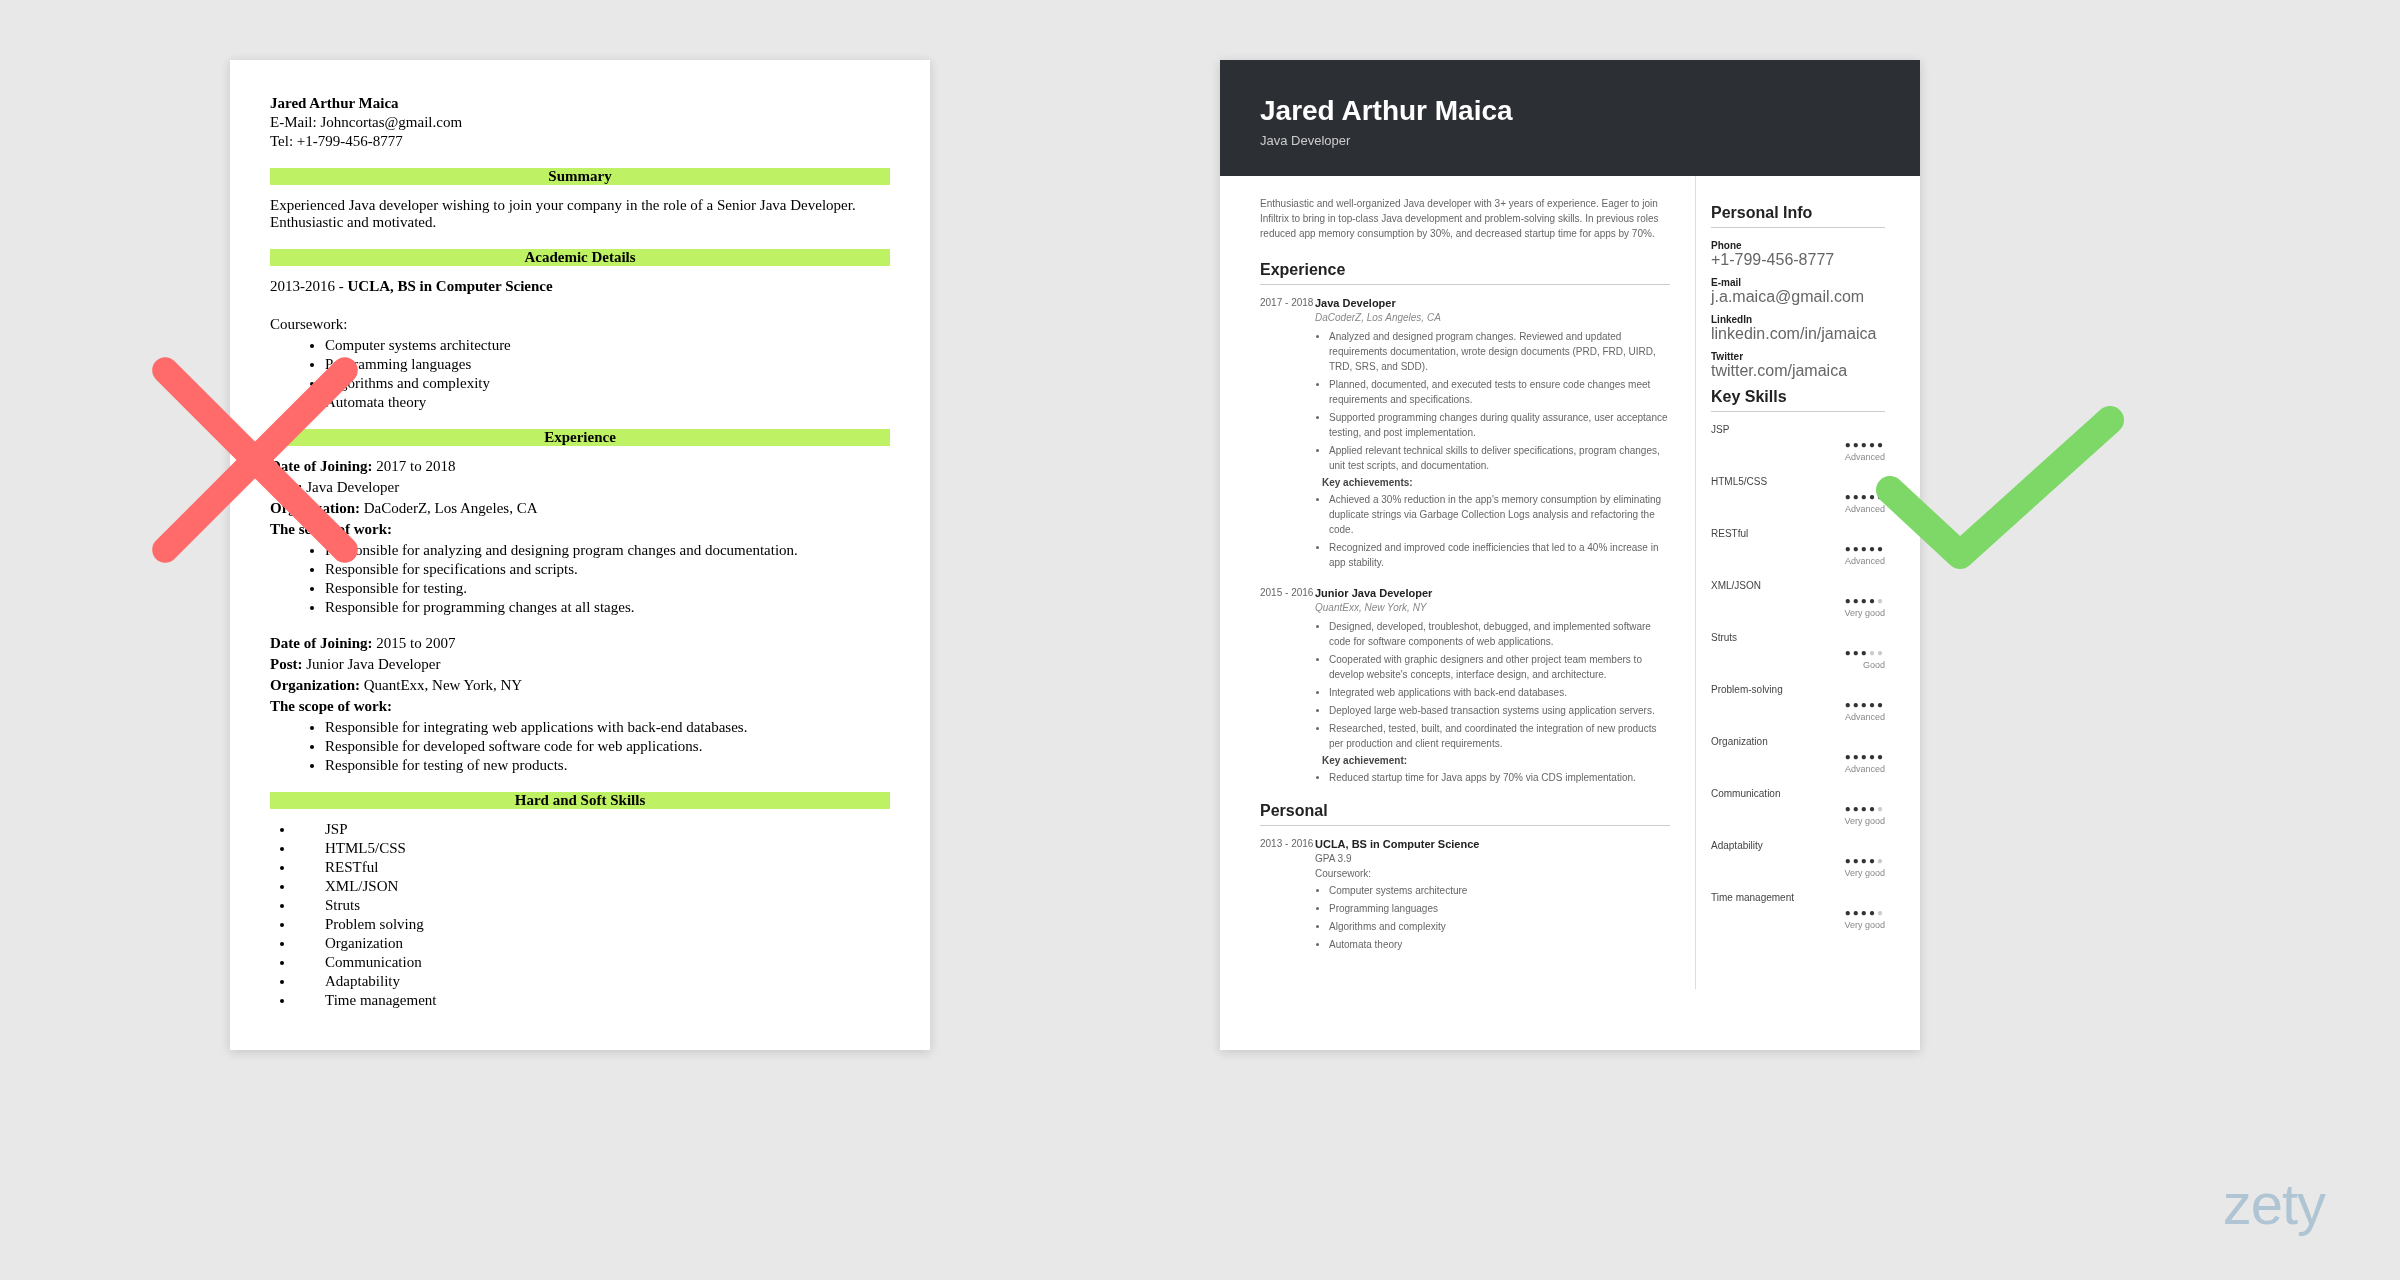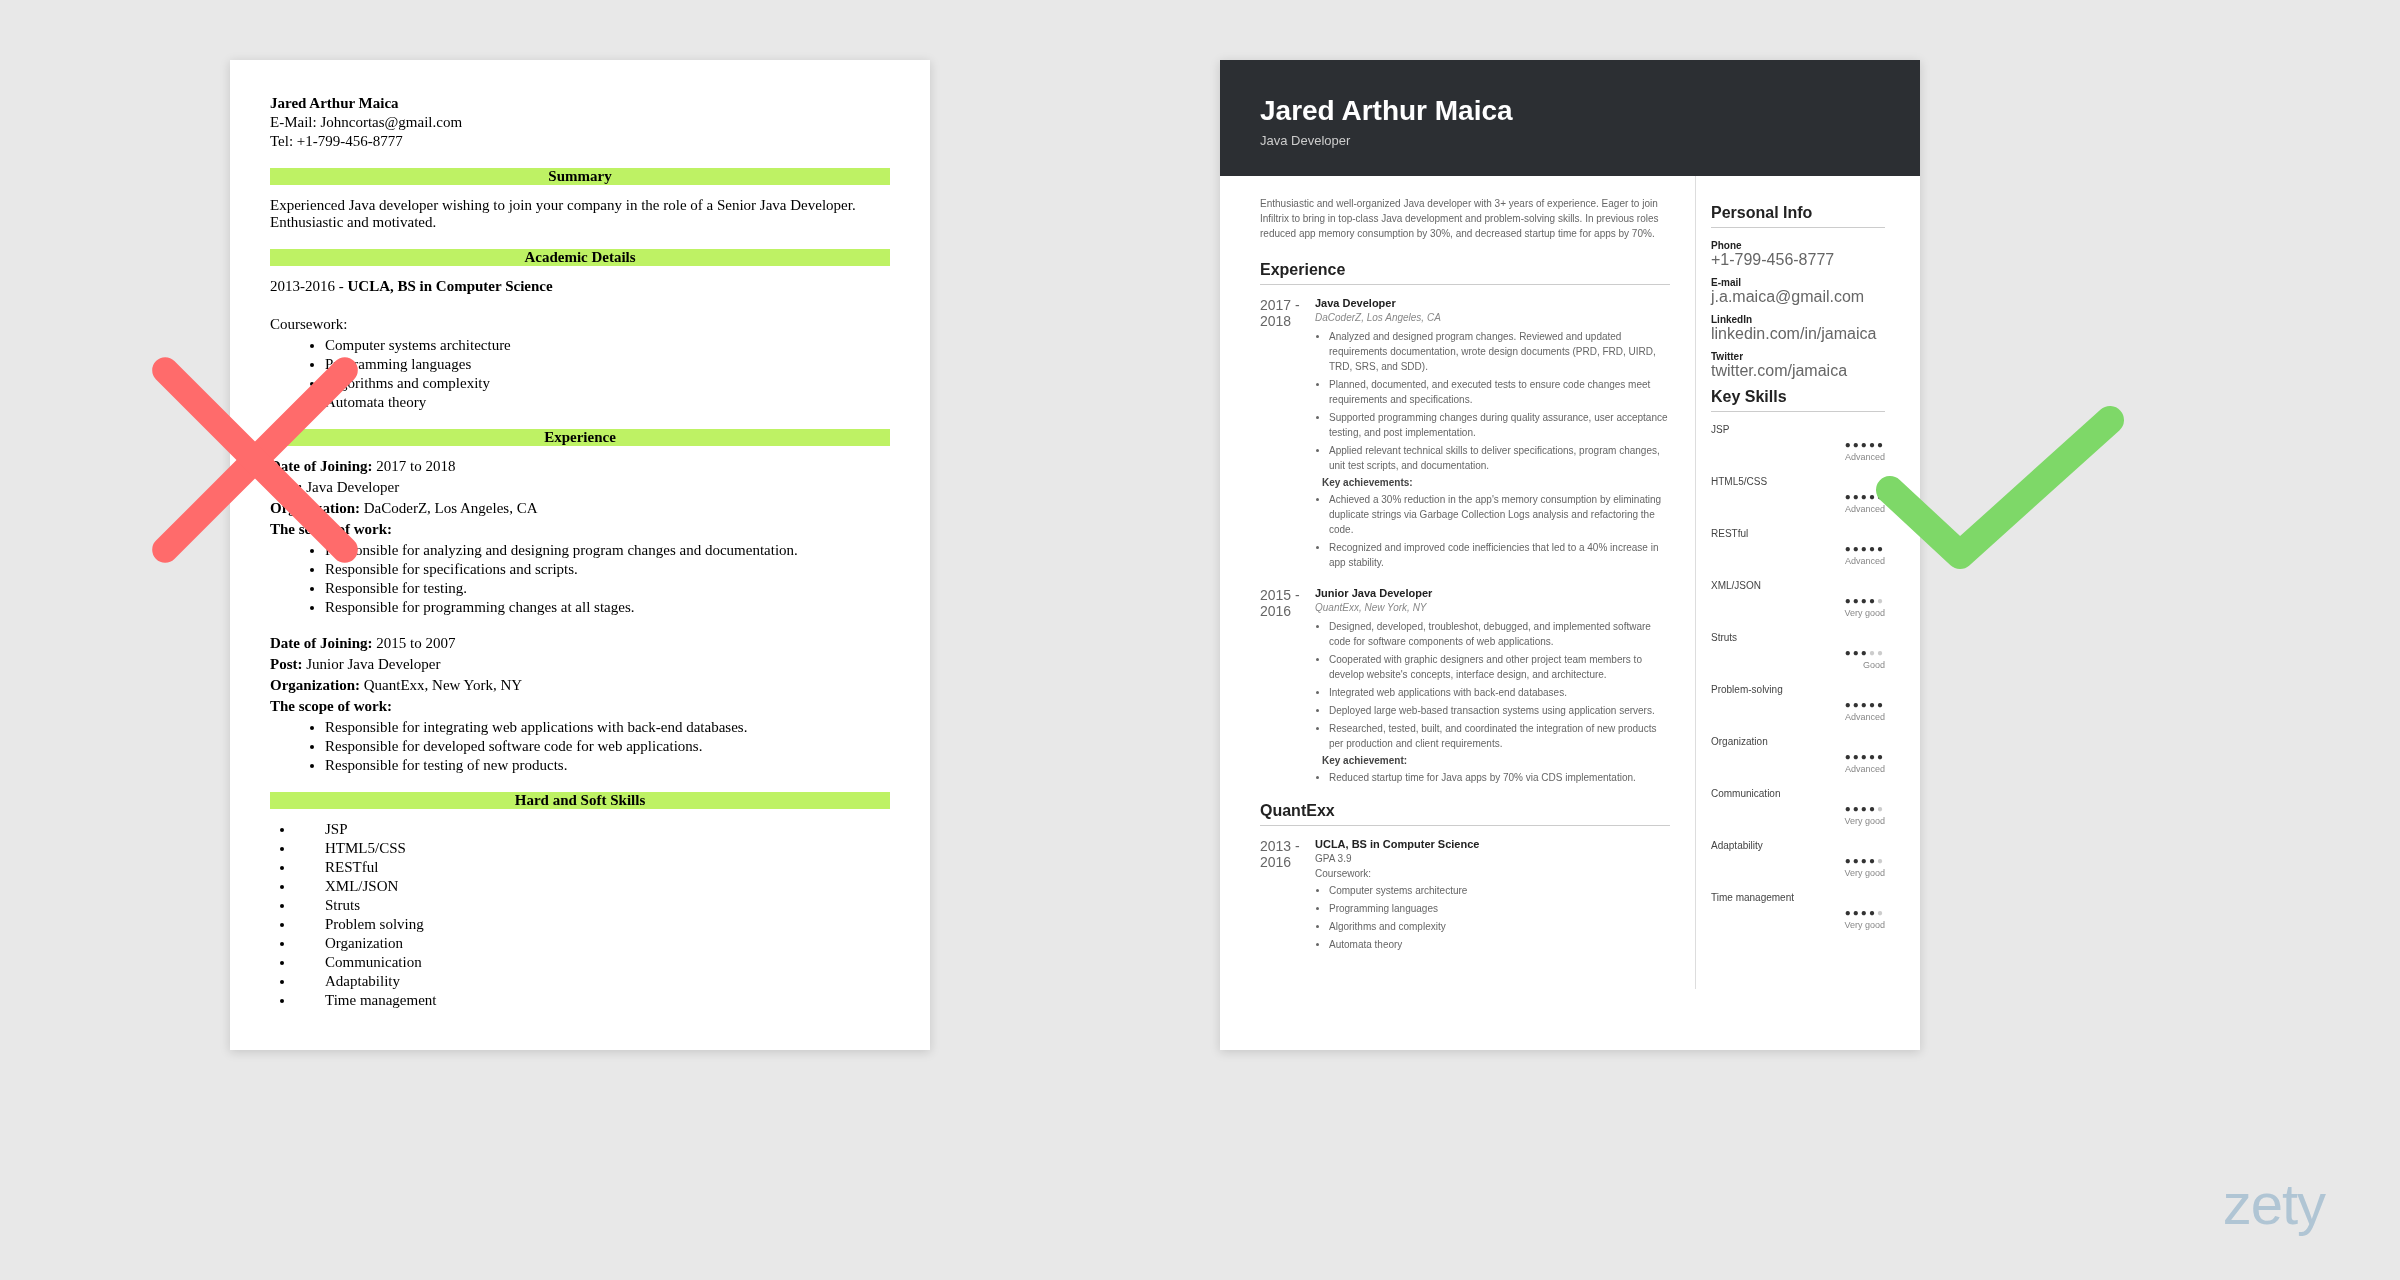--- a/index.html
+++ b/index.html
@@ -22,21 +22,21 @@
 
 .pr-header { background: #2c2f33; color: #fff; padding: 35px 40px 28px; }
 .pr-name { font-size: 28px; font-weight: bold; margin-bottom: 6px; }
 .pr-title { font-size: 13px; color: #ccc; }
 .pr-body { display: flex; }
 .pr-main { flex: 1; padding: 20px 25px 20px 40px; }
 .pr-side { width: 225px; padding: 20px 35px 20px 15px; border-left: 1px solid #ddd; }
 .pr-summary { font-size: 10px; line-height: 1.5; color: #666; margin-bottom: 20px; }
 .pr-h2 { font-size: 16px; font-weight: bold; color: #222; border-bottom: 1px solid #ccc; padding-bottom: 5px; margin-bottom: 12px; margin-top: 8px; }
 .pr-job { display: flex; margin-bottom: 14px; }
-.pr-dates { width: 55px; flex-shrink: 0; font-size: 14px; color: #666; }
+.pr-dates { width: 55px; flex-shrink: 0; font-size: 10px; color: #666; }
 .pr-job-content { flex: 1; }
 .pr-job-title { font-weight: bold; font-size: 11px; color: #222; margin-bottom: 3px; }
 .pr-company { font-style: italic; font-size: 10px; color: #888; margin-bottom: 6px; }
 .pr-bullets { margin-left: 14px; }
 .pr-bullets li { font-size: 10px; line-height: 1.5; color: #666; margin-bottom: 3px; }
 .pr-key { font-weight: bold; font-size: 10px; color: #444; margin: 4px 0; padding-left: 7px; }
 .pr-info-label { font-weight: bold; font-size: 10px; color: #222; margin-top: 8px; }
 .pr-info-val { font-size: 16px; color: #666; margin-bottom: 2px; }
 .pr-skill { margin-bottom: 14px; }
 .pr-skill-name { font-size: 10px; color: #444; margin-bottom: 4px; }
@@ -152,21 +152,21 @@
                 <li>Deployed large web-based transaction systems using application servers.</li>
                 <li>Researched, tested, built, and coordinated the integration of new products per production and client requirements.</li>
               </ul>
               <div class="pr-key">Key achievement:</div>
               <ul class="pr-bullets">
                 <li>Reduced startup time for Java apps by 70% via CDS implementation.</li>
               </ul>
             </div>
           </div>
         </div>
-      <div class="pr-h2">QuantExx</div>
+      <div class="pr-h2">Personal</div>
       <div class="pr-job">
         <div class="pr-dates">2013 - 2016</div>
         <div class="pr-job-content">
           <div class="pr-job-title">UCLA, BS in Computer Science</div>
           <div style="font-size:10px;color:#666;margin-bottom:4px">GPA 3.9</div>
           <div style="font-size:10px;color:#666;margin-bottom:4px">Coursework:</div>
           <ul class="pr-bullets" id="right-edu-cw">
               <li>Computer systems architecture</li>
               <li>Programming languages</li>
               <li>Algorithms and complexity</li>

